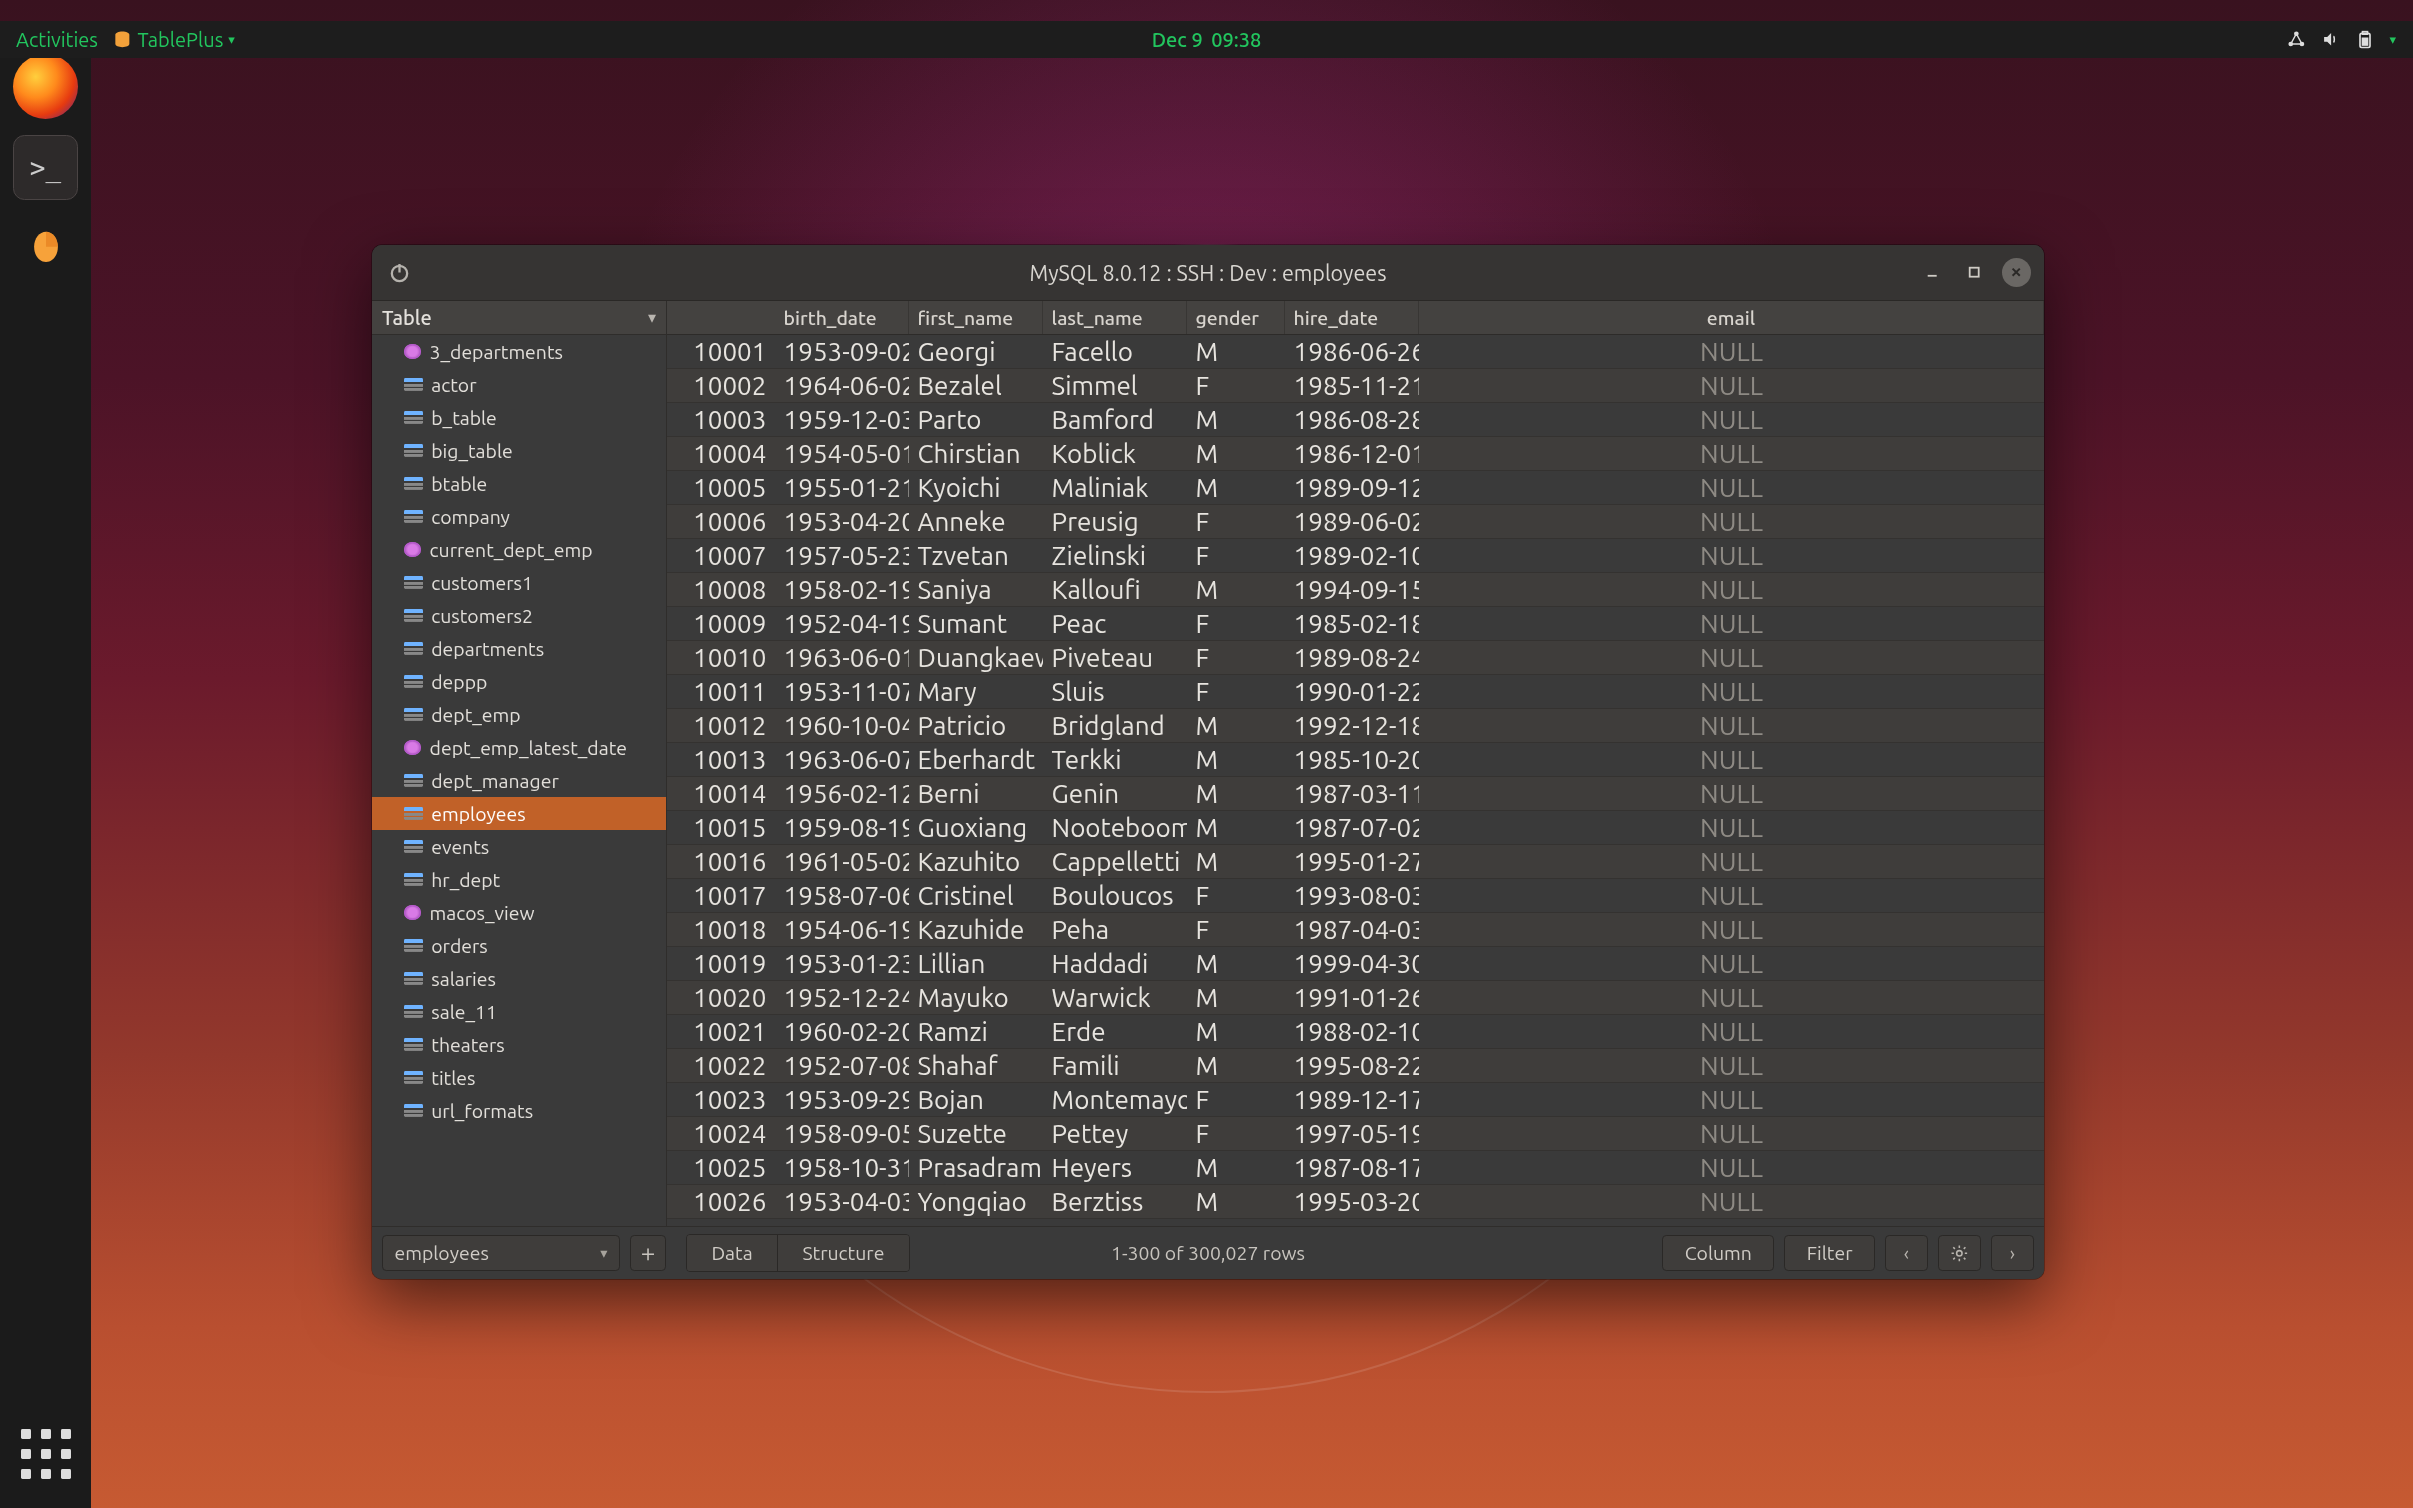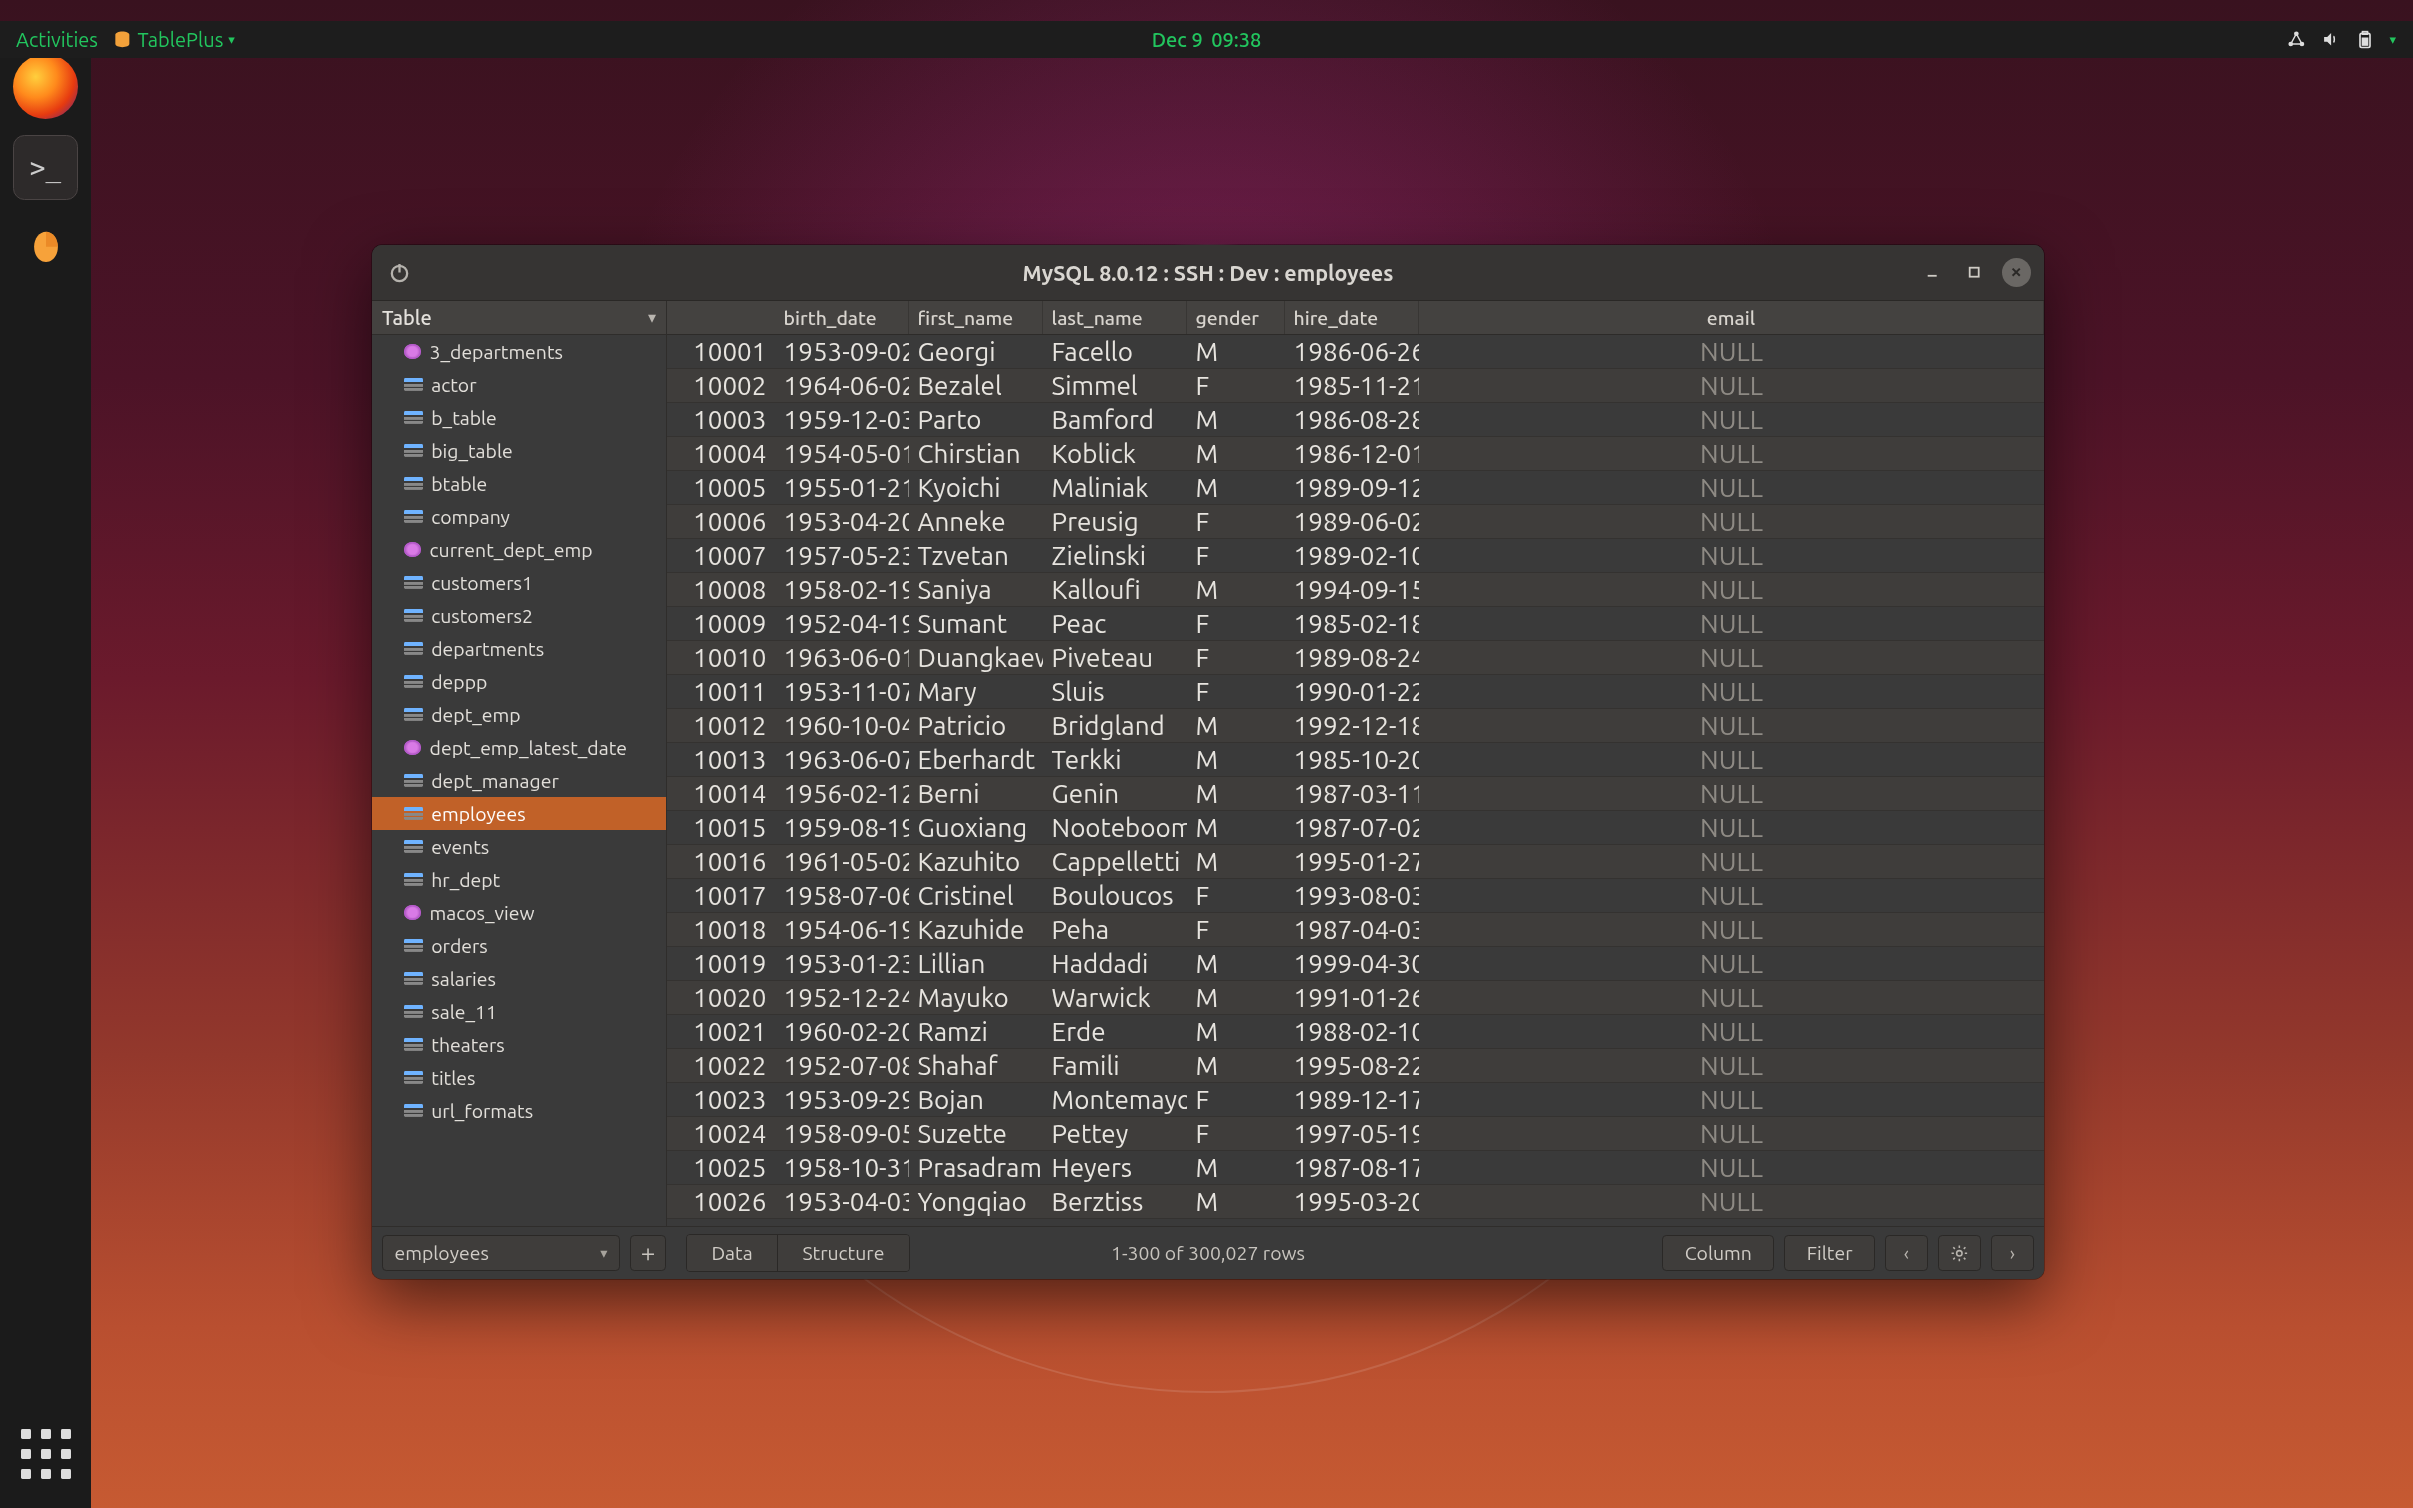--- a/index.html
+++ b/index.html
@@ -79,21 +79,21 @@
     height:56px; background:#363433; display:flex; align-items:center;
     border-bottom:0.7px solid #2a2826; position:relative;
   }
   .titlebar .power {
     margin-left:13px; width:29px; height:29px;
     display:flex; align-items:center; justify-content:center;
     color:#b5b2ad;
   }
   .titlebar .title {
     position:absolute; left:50%; transform:translateX(-50%);
-    font-size:21.5px; font-weight:700; color:#d9d6d1;
+    font-size:21.5px; font-weight:400; color:#d9d6d1;
   }
   .titlebar .winctrls {
     margin-left:auto; display:flex; gap:13px; padding-right:13px;
   }
   .titlebar .winctrl {
     width:29px; height:29px; border-radius:50%; display:flex;
     align-items:center; justify-content:center; color:#cfcbc5;
   }
   .titlebar .winctrl.close { background:#6a6764; color:#2b2927; }
 

